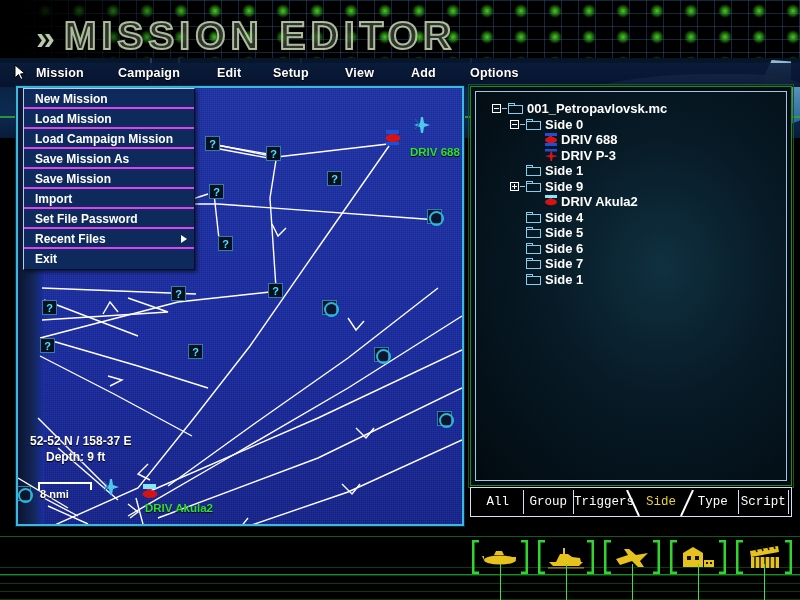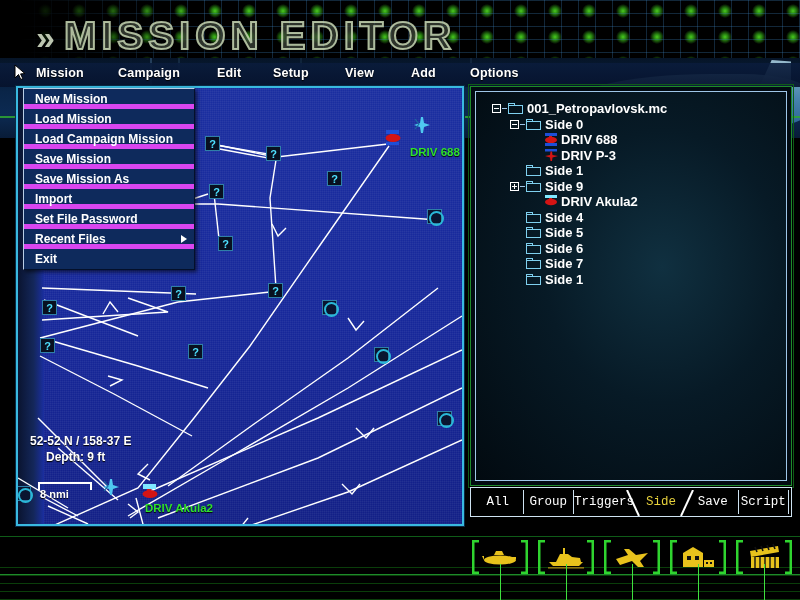--- a/index.html
+++ b/index.html
@@ -75,21 +75,21 @@
   .planeicon{position:absolute;width:20px;height:18px;}
   .scalebar{position:absolute;border-left:2px solid #fff;border-right:2px solid #fff;border-top:2px solid #fff;}
 
   
   .dropdown{position:absolute;left:23px;top:88px;width:170px;background:#0e2a5c;
     border-top:1px solid #b9cde6;border-left:1px solid #b9cde6;
     border-right:1px solid #04102a;border-bottom:1px solid #04102a;
     box-shadow:2px 2px 4px rgba(0,0,0,.6);z-index:40;}
   .dropdown .row{position:relative;height:20px;line-height:20px;padding-left:11px;
     color:#ffffff;font-size:12px;font-weight:bold;font-family:"Liberation Sans",sans-serif;
-    border-bottom:5px solid #d946ef;box-sizing:border-box;white-space:nowrap;}
+    border-bottom:2px solid #d946ef;box-sizing:border-box;white-space:nowrap;}
   .dropdown .row:last-child{border-bottom:none;}
   .dropdown .arrow{position:absolute;right:7px;top:6px;width:0;height:0;
     border-top:4px solid transparent;border-bottom:4px solid transparent;border-left:6px solid #fff;}
 
   
   .treeouter{position:absolute;left:470px;top:86px;width:322px;height:400px;
     border:1px solid #1d8a2a;box-sizing:border-box;background:#020a12;}
   .treeframe{position:absolute;left:4px;top:4px;right:4px;bottom:4px;
     border:1px solid #9fc6e8;box-sizing:border-box;
     background:radial-gradient(ellipse at 60% 45%, #103040 0%, #071a26 45%, #020a10 100%);}
@@ -282,22 +282,22 @@
       <div class="maptext" style="left:28px;top:362px">Depth: 9 ft</div>
       <div class="scalebar" style="left:20px;top:394px;width:50px;height:6px"></div>
       <div class="maptext" style="left:22px;top:400px;font-size:11px">8 nmi</div>
     </div>
   </div>
 
   <div class="dropdown">
     <div class="row">New Mission</div>
     <div class="row">Load Mission</div>
     <div class="row">Load Campaign Mission</div>
+    <div class="row">Save Mission As</div>
     <div class="row">Save Mission</div>
-    <div class="row">Save Mission As</div>
     <div class="row">Import</div>
     <div class="row">Set File Password</div>
     <div class="row">
       <span>Recent Files</span>
       <span class="arrow"></span>
     </div>
     <div class="row">Exit</div>
   </div>
 
   <div class="treeouter">
@@ -331,21 +331,21 @@
     </div>
   </div>
   <div class="rpanel-glow"></div>
 
   <div class="tabsouter">
     <div class="tabs">
       <div class="tab">All</div>
       <div class="tab">Group</div>
       <div class="tab" style="border-right:none">Triggers</div>
       <div class="tab active" style="border-right:none;flex:0 0 54px">Side</div>
-      <div class="tab">Save</div>
+      <div class="tab">Type</div>
       <div class="tab">Script</div>
       <svg style="position:absolute;left:152px;top:0;width:16px;height:26px" viewBox="0 0 16 26">
         <path d="M2 0 L14 26" stroke="#ffffff" stroke-width="2" fill="none"></path>
       </svg>
       <svg style="position:absolute;left:206px;top:0;width:16px;height:26px" viewBox="0 0 16 26">
         <path d="M14 0 L2 26" stroke="#ffffff" stroke-width="2" fill="none"></path>
       </svg>
     </div>
   </div>
 

